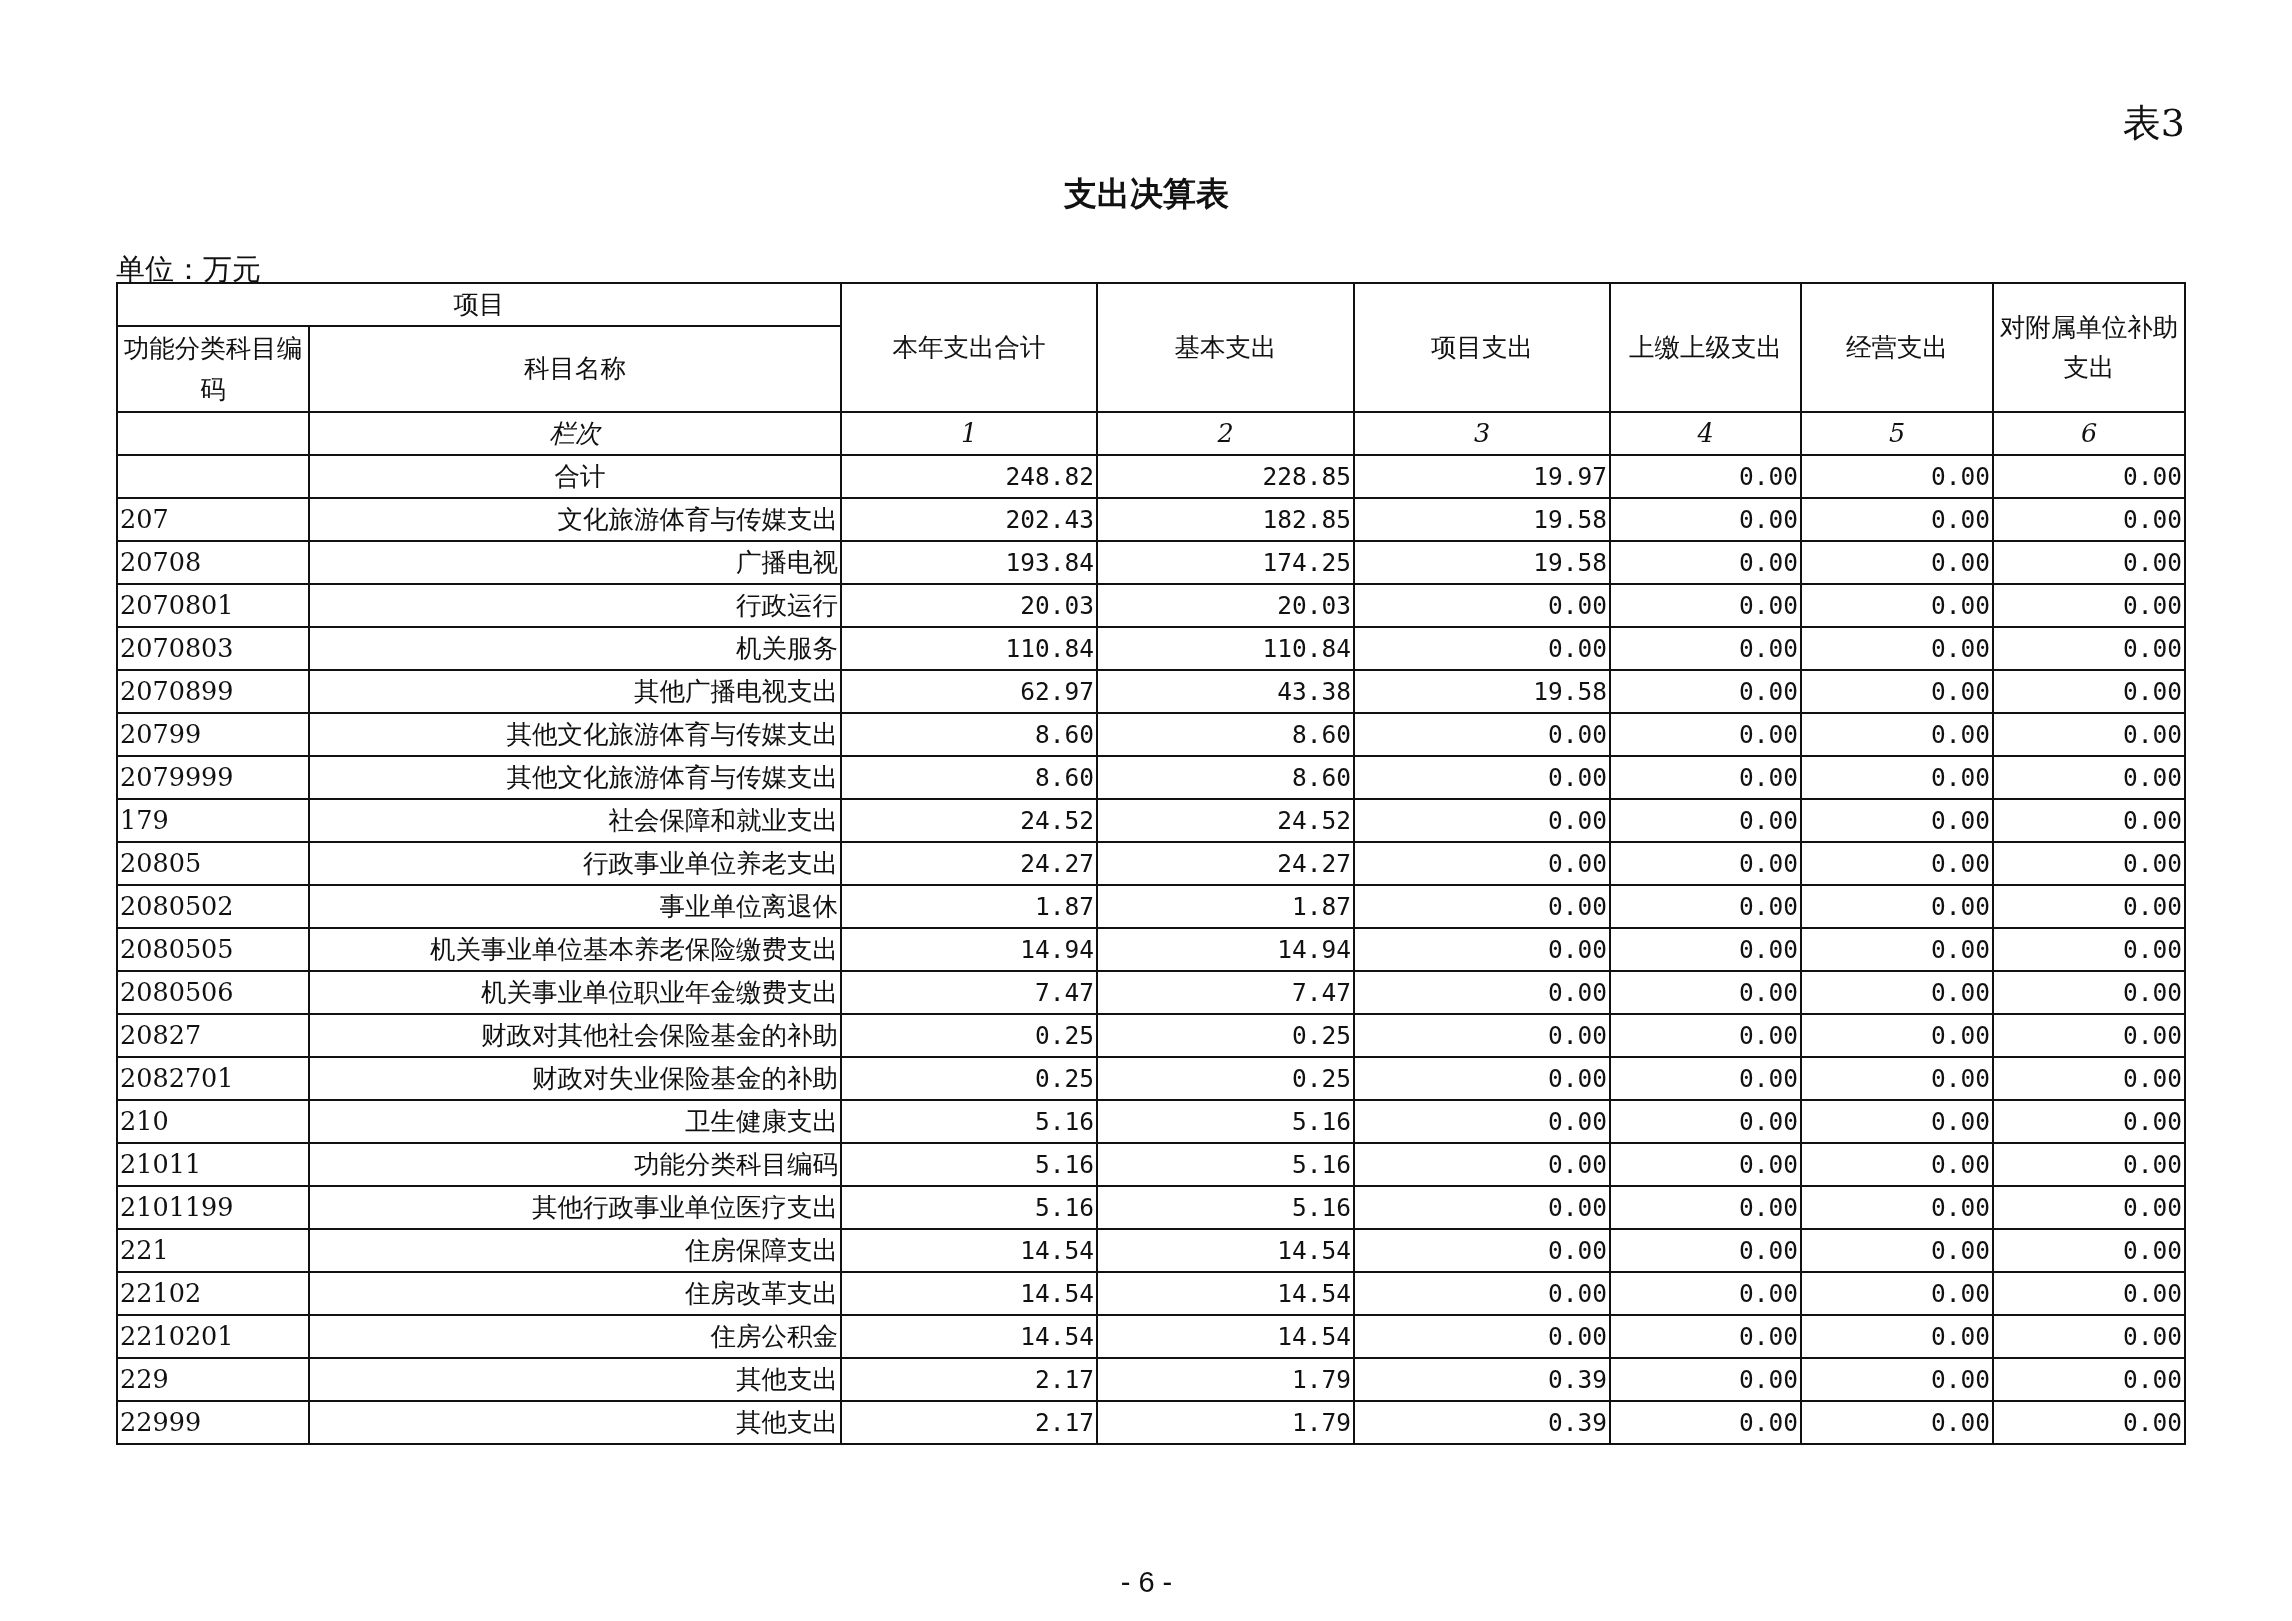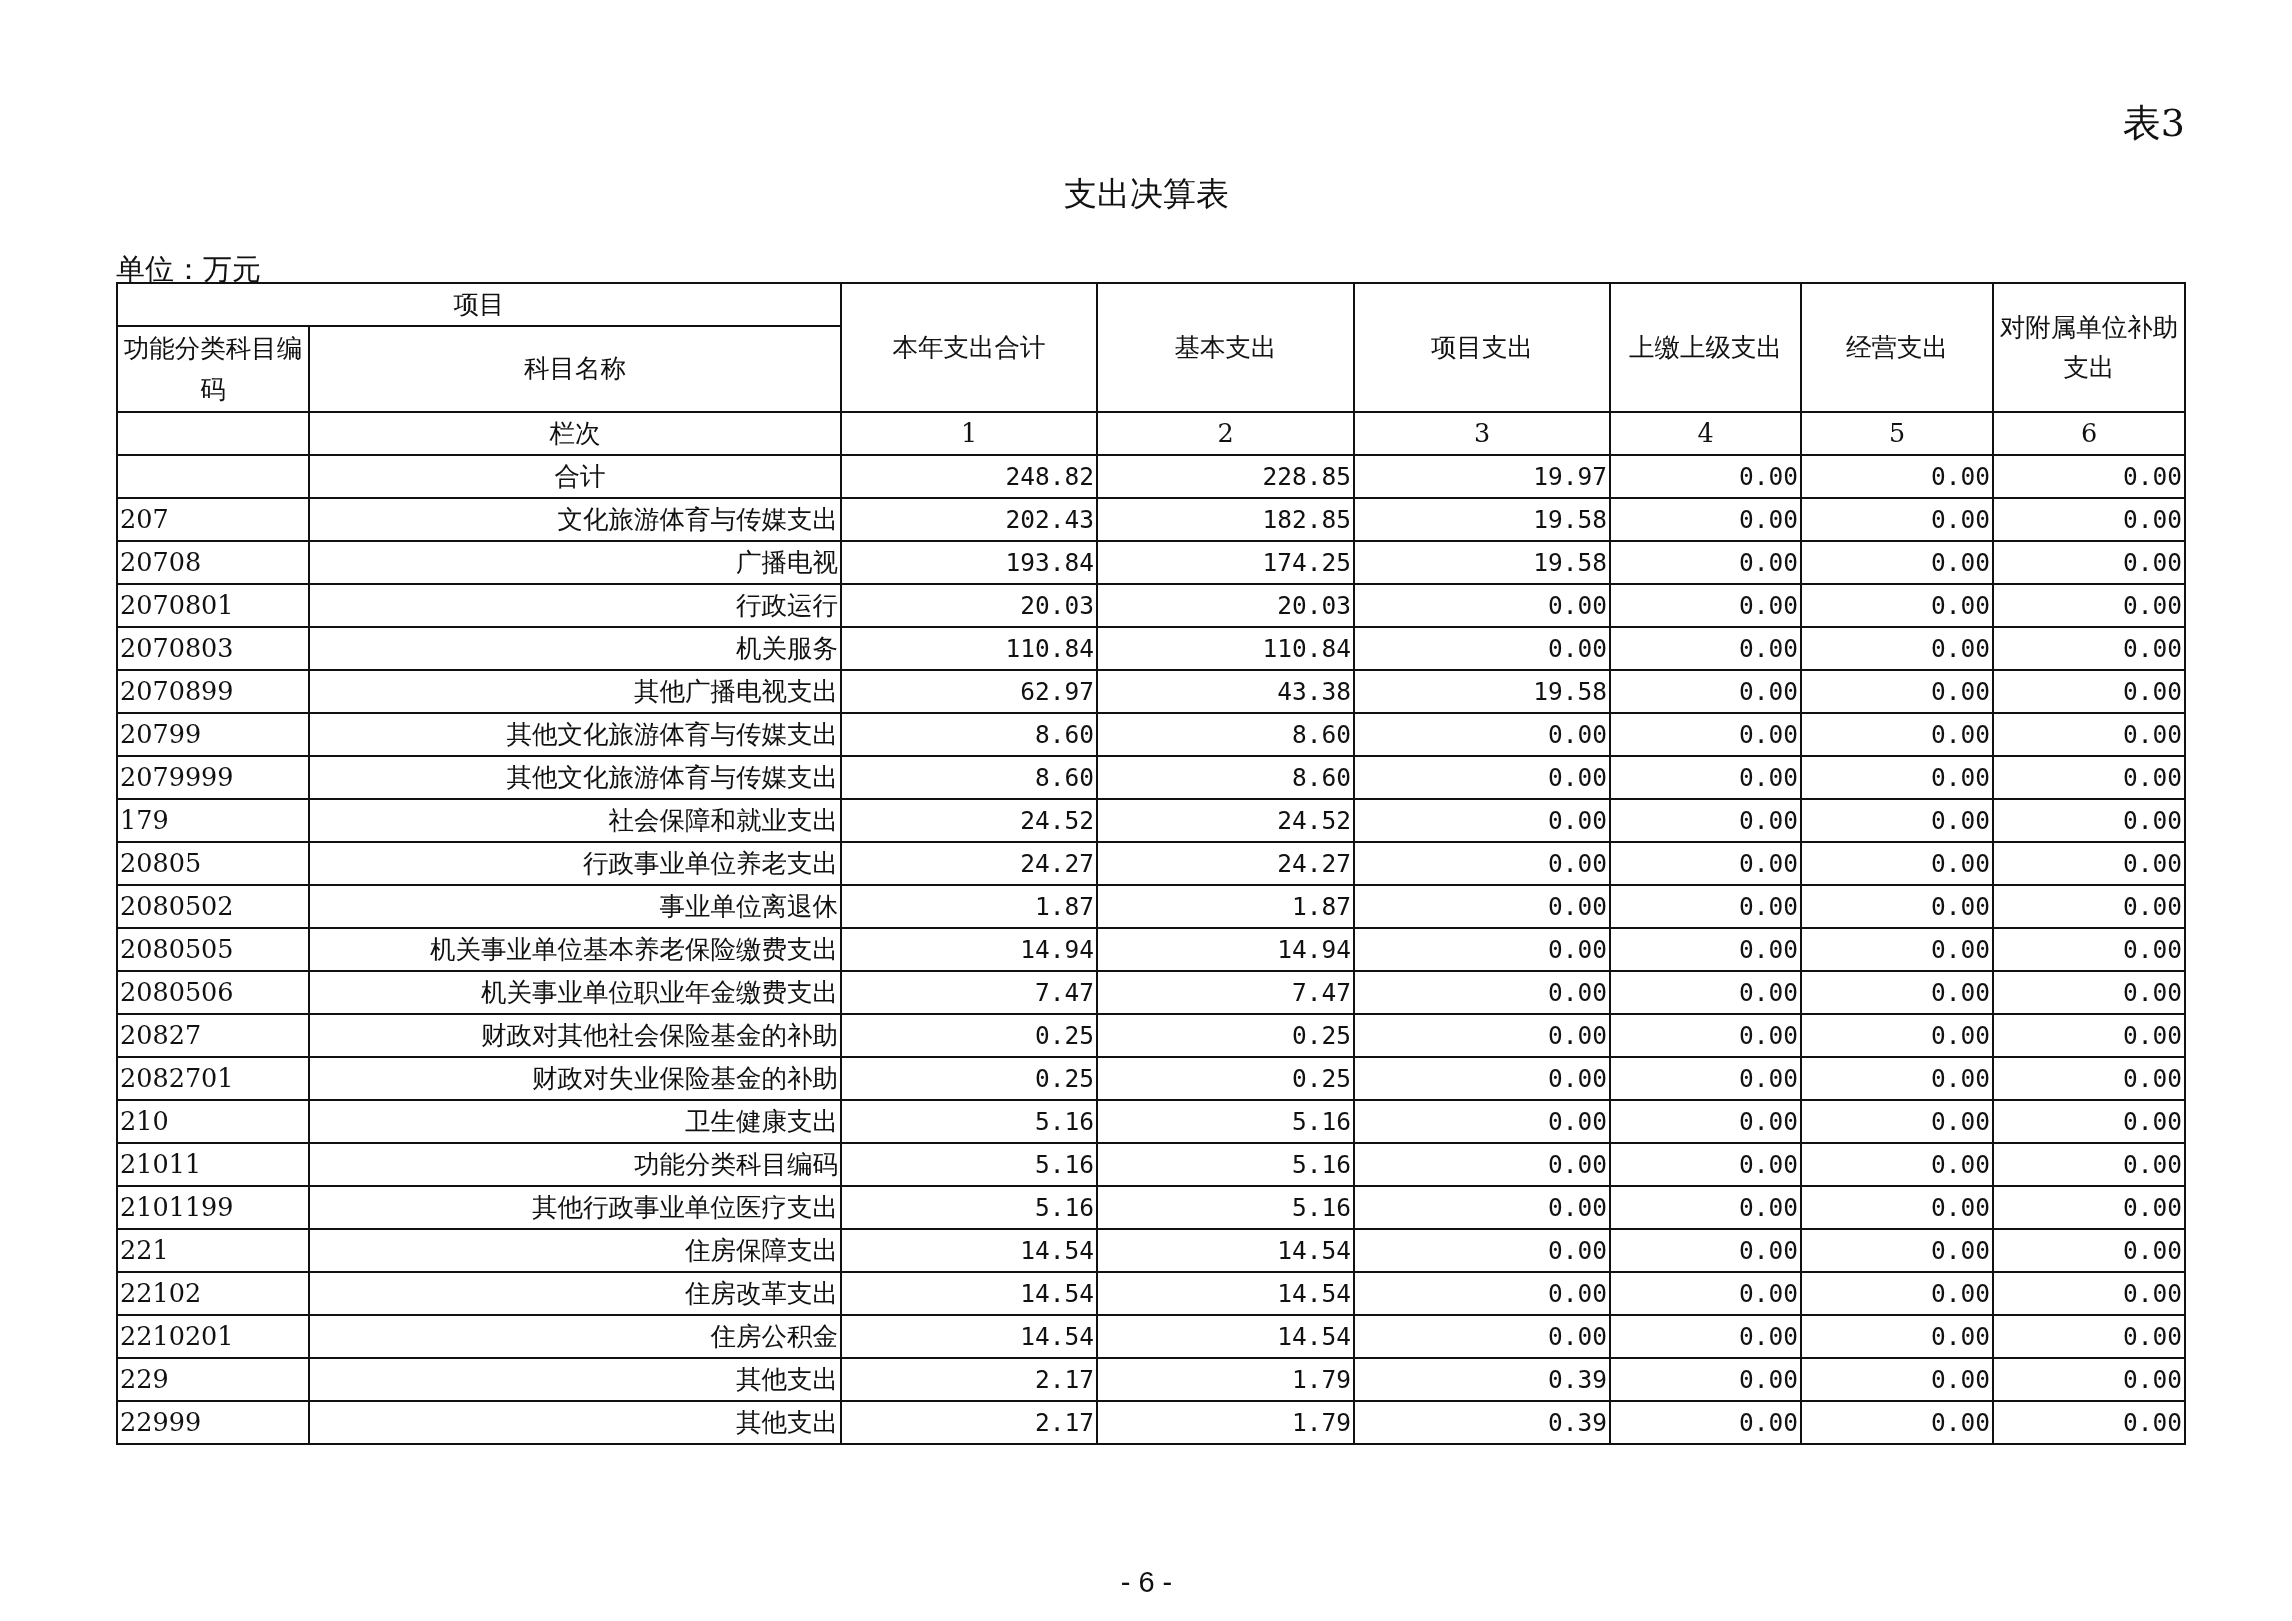--- a/index.html
+++ b/index.html
@@ -1,29 +1,29 @@
 <!DOCTYPE html>
 <html><head>
 <meta charset="utf-8">
 <style>
   html, body { margin: 0; padding: 0; background: #ffffff; }
   body { width: 2293px; height: 1621px; position: relative; overflow: hidden;
          font-family: "DejaVu Serif", "Liberation Serif", serif; color: #111; }
   .table-no { position: absolute; right: 108px; top: 98px; font-size: 38px; }
   .title { position: absolute; left: 0; width: 2293px; top: 172px; text-align: center;
-           font-size: 33px; font-weight: normal; font-family: "DejaVu Sans", "Liberation Sans", sans-serif; }
+           font-size: 33px; font-weight: bold; font-family: "DejaVu Sans", "Liberation Sans", sans-serif; }
   .meta { position: absolute; left: 116px; width: 2068px; top: 251px; height: 39px;
           font-size: 29px; display: flex; justify-content: space-between; align-items: flex-end; }
   table.sheet { position: absolute; left: 116px; top: 282px; width: 2068px;
                 border-collapse: collapse; table-layout: fixed; font-size: 25.5px; }
   table.sheet td, table.sheet th { border: 2px solid #111; padding: 0 2px; font-weight: normal; overflow: hidden; white-space: nowrap; }
   table.sheet th { text-align: center; line-height: 1.6; white-space: normal; }
   tr.h1 th { height: 40px; }
   tr.h2 th { height: 84px; }
-  tr.h3 td { height: 41px; text-align: center; }
+  tr.h3 td { height: 41px; text-align: center; font-style: italic; }
   tr.row td { height: 41px; }
   td.code { padding-left: 11.8px; text-align: left; }
   td.name { padding-left: 13.7px; text-align: right; }
   td.name.center { text-align: center; padding-left: 12px; }
   td.num { text-align: right; padding-right: 2px; font-family: "DejaVu Sans Mono", "Liberation Mono", monospace; font-size: 24.5px; }
   .page-num { position: absolute; left: 0; width: 2293px; top: 1566px; text-align: center;
               font-size: 29px; font-family: "Liberation Sans", sans-serif; }
 </style>
 </head>
 <body>

